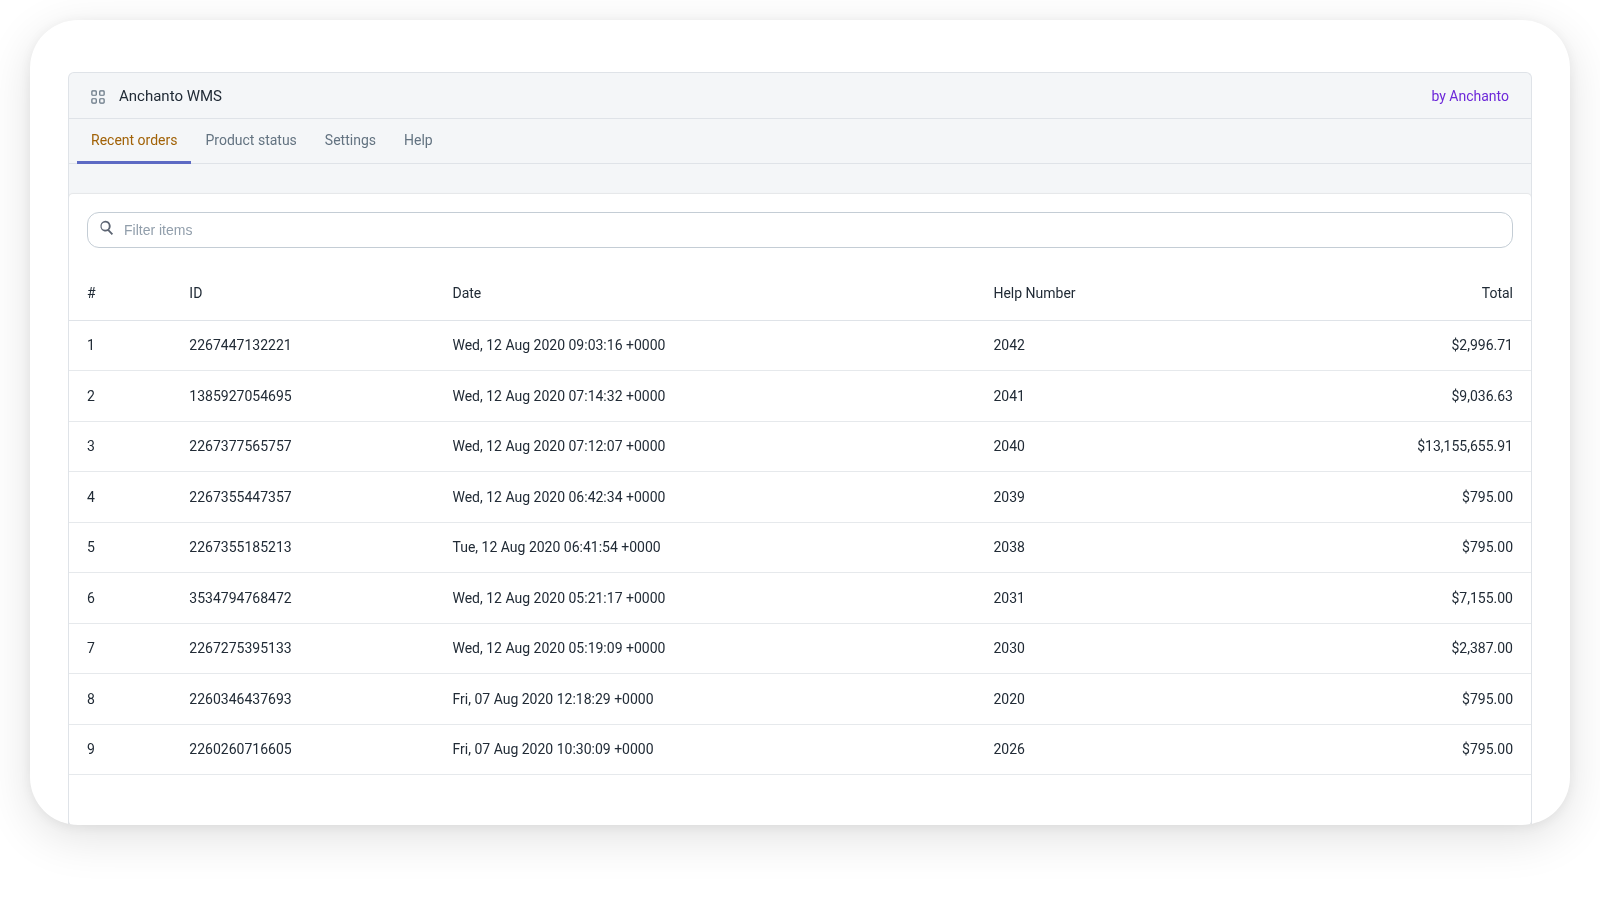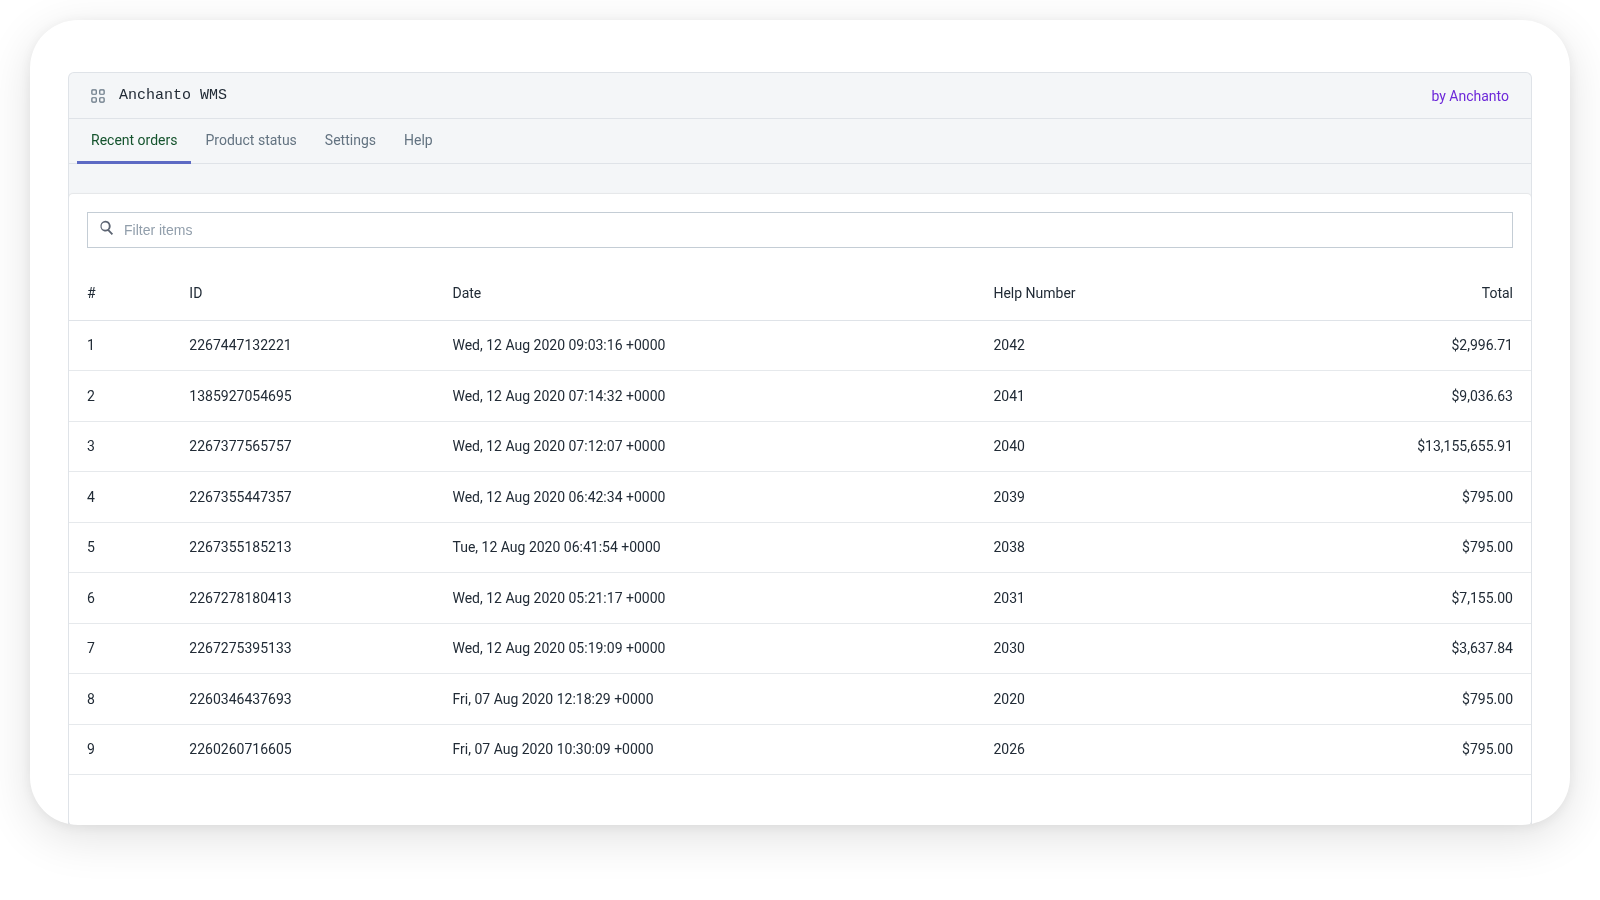--- a/index.html
+++ b/index.html
@@ -22,21 +22,21 @@
     background: #f4f6f8;
     border: 1px solid #dfe3e8;
     border-bottom: none;
     border-radius: 6px 6px 0 0;
     height: 46px;
     display: flex;
     align-items: center;
     padding: 0 22px;
     justify-content: space-between;
   }
-  .title-left { display: flex; align-items: center; gap: 14px; font-family: Liberation Mono, monospace; }
+  .title-left { display: flex; align-items: center; gap: 14px; }
   .title-left .app-icon { width: 14px; height: 14px; color: #637381; }
   .title-left .app-title { font-size: 15px; font-weight: 400; color: #212b36; }
   .title-right { font-size: 14px; color: #6d28d9; }
   .tabs {
     background: #f4f6f8;
     border: 1px solid #dfe3e8;
     border-top: 1px solid #dfe3e8;
     height: 46px;
     display: flex;
     align-items: stretch;
@@ -46,21 +46,21 @@
     display: flex;
     align-items: center;
     padding: 0 14px;
     font-size: 14px;
     color: #637381;
     cursor: pointer;
     border-bottom: 3px solid transparent;
     margin-bottom: -1px;
   }
   .tab.active {
-    color: #14532d;
+    color: #a16207;
     border-bottom-color: #5c6ac4;
   }
   .content-wrap {
     flex: 1;
     background: #f4f6f8;
     border-left: 1px solid #dfe3e8;
     border-right: 1px solid #dfe3e8;
     padding: 30px 0 0 0;
     overflow: hidden;
     display: flex;
@@ -74,21 +74,21 @@
     flex: 1;
     overflow: hidden;
     display: flex;
     flex-direction: column;
   }
   .filter-row { padding: 18px 18px 0 18px; }
   .filter-box {
     display: flex;
     align-items: center;
     border: 1px solid #c4cdd5;
-    border-radius: 0;
+    border-radius: 12px;
     height: 36px;
     padding: 0 10px;
     gap: 8px;
   }
   .filter-box svg { width: 18px; height: 18px; color: #5c6472; flex: 0 0 auto; }
   .filter-box input {
     border: none;
     outline: none;
     flex: 1;
     font-size: 14px;
@@ -210,31 +210,31 @@
               </tr>
               <tr>
                 <td class="col-idx">5</td>
                 <td class="col-id">2267355185213</td>
                 <td class="col-date">Tue, 12 Aug 2020 06:41:54 +0000</td>
                 <td class="col-order">2038</td>
                 <td class="col-total">$795.00</td>
               </tr>
               <tr>
                 <td class="col-idx">6</td>
-                <td class="col-id">2267278180413</td>
+                <td class="col-id">3534794768472</td>
                 <td class="col-date">Wed, 12 Aug 2020 05:21:17 +0000</td>
                 <td class="col-order">2031</td>
                 <td class="col-total">$7,155.00</td>
               </tr>
               <tr>
                 <td class="col-idx">7</td>
                 <td class="col-id">2267275395133</td>
                 <td class="col-date">Wed, 12 Aug 2020 05:19:09 +0000</td>
                 <td class="col-order">2030</td>
-                <td class="col-total">$3,637.84</td>
+                <td class="col-total">$2,387.00</td>
               </tr>
               <tr>
                 <td class="col-idx">8</td>
                 <td class="col-id">2260346437693</td>
                 <td class="col-date">Fri, 07 Aug 2020 12:18:29 +0000</td>
                 <td class="col-order">2020</td>
                 <td class="col-total">$795.00</td>
               </tr>
               <tr>
                 <td class="col-idx">9</td>

